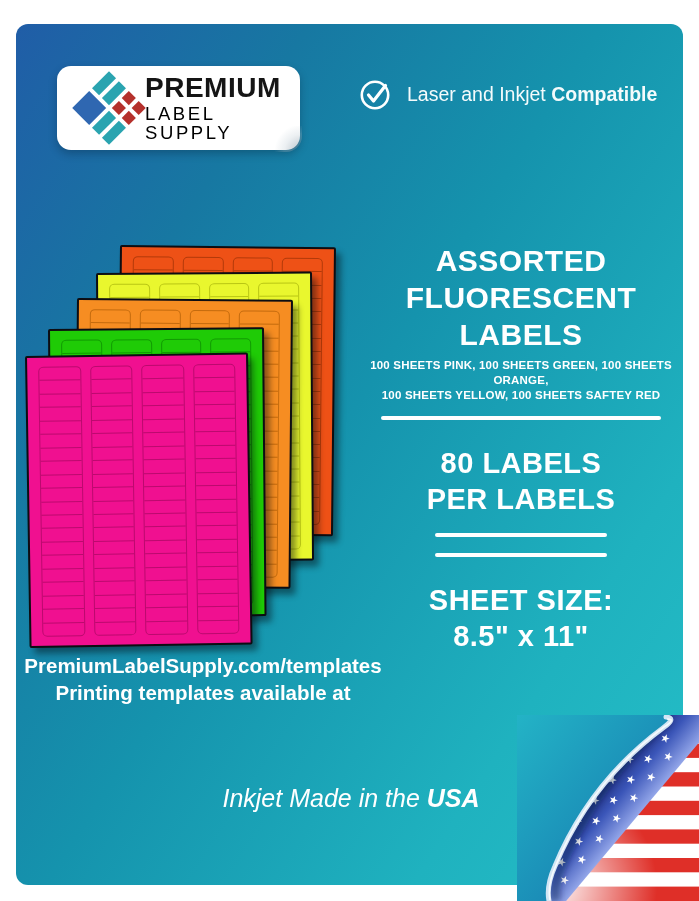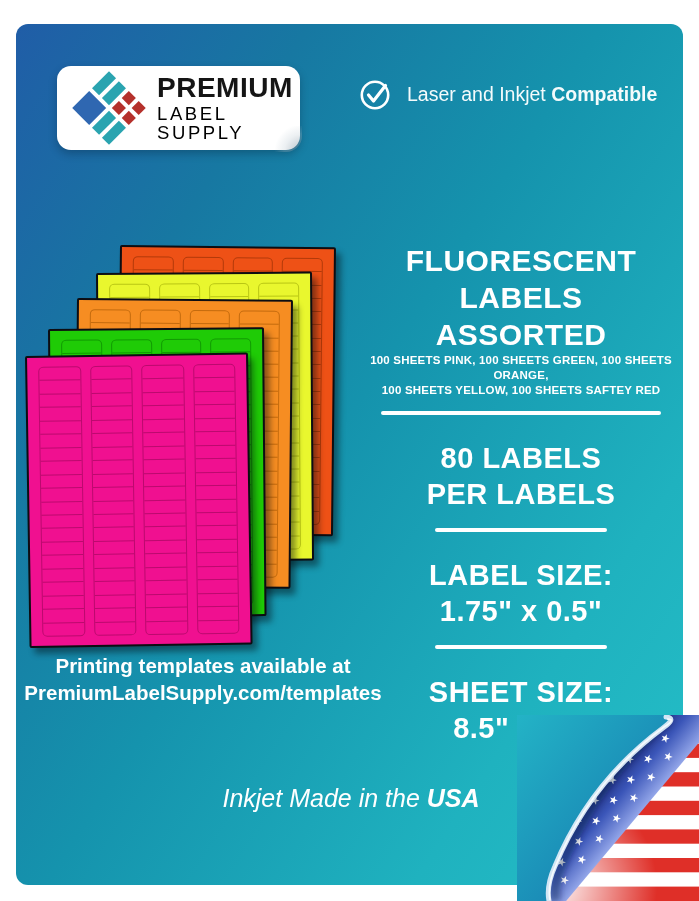--- a/index.html
+++ b/index.html
@@ -19,21 +19,21 @@
   .logo-icon .t{position:absolute;}
   .tile-blue{left:0;top:28px;width:24px;height:24px;background:#2f67b1;}
   .ts1{left:0;top:0;width:10px;height:24px;background:#2aa4b0;}
   .ts2{left:14px;top:0;width:10px;height:24px;background:#2aa4b0;}
   .ts3{left:28px;top:28px;width:10px;height:24px;background:#2aa4b0;}
   .ts4{left:42px;top:28px;width:10px;height:24px;background:#2aa4b0;}
   .tr1{left:28px;top:0;width:10px;height:10px;background:#b5312c;}
   .tr2{left:42px;top:0;width:10px;height:10px;background:#b5312c;}
   .tr3{left:28px;top:14px;width:10px;height:10px;background:#b5312c;}
   .tr4{left:42px;top:14px;width:10px;height:10px;background:#b5312c;}
-  .logo-text{margin-left:22px;line-height:1;}
+  .logo-text{margin-left:10px;line-height:1;}
   .logo-line1{font-size:28px;font-weight:700;color:#151515;letter-spacing:.5px;}
   .logo-line2{font-size:18.5px;color:#000000;letter-spacing:2.6px;margin-top:3px;}
 
   
   .compat{position:absolute;left:341px;top:52px;display:flex;align-items:center;color:#f4fbfc;}
   .compat svg{flex:0 0 auto;}
   .compat-label{margin-left:14px;font-size:19.5px;}
   .compat-label b{font-weight:700;}
 
   
@@ -42,21 +42,21 @@
     box-shadow:5px 6px 6px rgba(5,10,15,.45);padding:9px 11px;display:flex;gap:9px;
     transform-origin:top left;}
   .sheet .col{flex:1;border:1.8px solid var(--ln);border-radius:5px;display:flex;flex-direction:column;}
   .sheet .cell{flex:1;border-top:1.6px solid var(--ln);}
   .sheet .cell:first-child{border-top:none;}
 
   
   .right-col{position:absolute;left:344px;top:218px;width:322px;display:flex;flex-direction:column;
     align-items:center;text-align:center;color:#ffffff;}
   .headline{font-size:30px;font-weight:700;line-height:37px;letter-spacing:.5px;}
-  .subline{font-size:11.5px;font-weight:700;line-height:15px;letter-spacing:.2px;}
+  .subline{margin-top:5px;font-size:11.5px;font-weight:700;line-height:15px;letter-spacing:.2px;}
   .rule{height:4px;background:#ffffff;border-radius:2px;margin-top:13px;}
   .rule-wide{width:280px;}
   .rule-narrow{width:172px;margin-top:16px;}
   .spec{margin-top:25px;font-size:29px;font-weight:700;line-height:36px;letter-spacing:.5px;}
 
   
   .templates{position:absolute;left:4px;top:628px;width:366px;text-align:center;color:#ffffff;
     font-size:20.5px;font-weight:700;line-height:27px;}
 
   
@@ -549,47 +549,43 @@
             <div class="cell"></div>
             <div class="cell"></div>
             <div class="cell"></div>
             <div class="cell"></div>
           </div>
         </div>
       </div>
 
     <div class="right-col">
       <div class="headline">
+        <div>ASSORTED</div>
         <div>FLUORESCENT LABELS</div>
-        <div>ASSORTED</div>
       </div>
       <div class="subline">
         <div>100 SHEETS PINK, 100 SHEETS GREEN, 100 SHEETS ORANGE,</div>
         <div>100 SHEETS YELLOW, 100 SHEETS SAFTEY RED</div>
       </div>
       <div class="rule rule-wide"></div>
       <div class="spec">
         <div>80 LABELS</div>
         <div>PER LABELS</div>
       </div>
       <div class="rule rule-narrow"></div>
-      <div class="spec">
-        <div>LABEL SIZE:</div>
-        <div>1.75" x 0.5"</div>
-      </div>
       <div class="rule rule-narrow"></div>
       <div class="spec">
         <div>SHEET SIZE:</div>
         <div>8.5" x 11"</div>
       </div>
     </div>
 
     <div class="templates">
+      <div>PremiumLabelSupply.com/templates</div>
       <div>Printing templates available at</div>
-      <div>PremiumLabelSupply.com/templates</div>
     </div>
 
     <div class="footer">
       <span>Inkjet Made in the </span><b>USA</b>
     </div>
   </div>
 
   <svg class="flag" viewBox="0 0 182 186">
     <defs>
       <linearGradient id="curlG" x1="0" y1="0" x2="1" y2="1">

